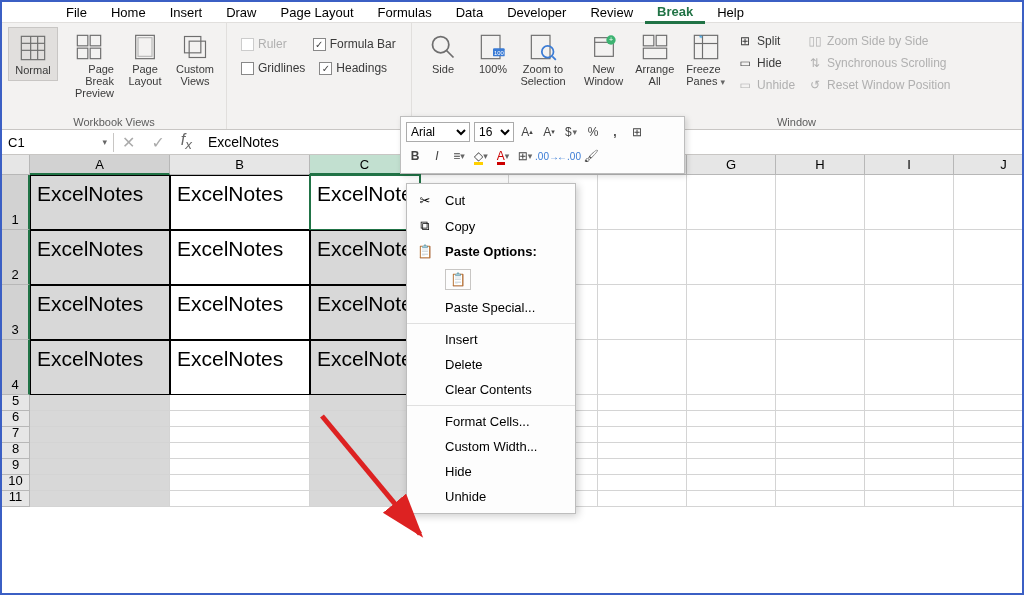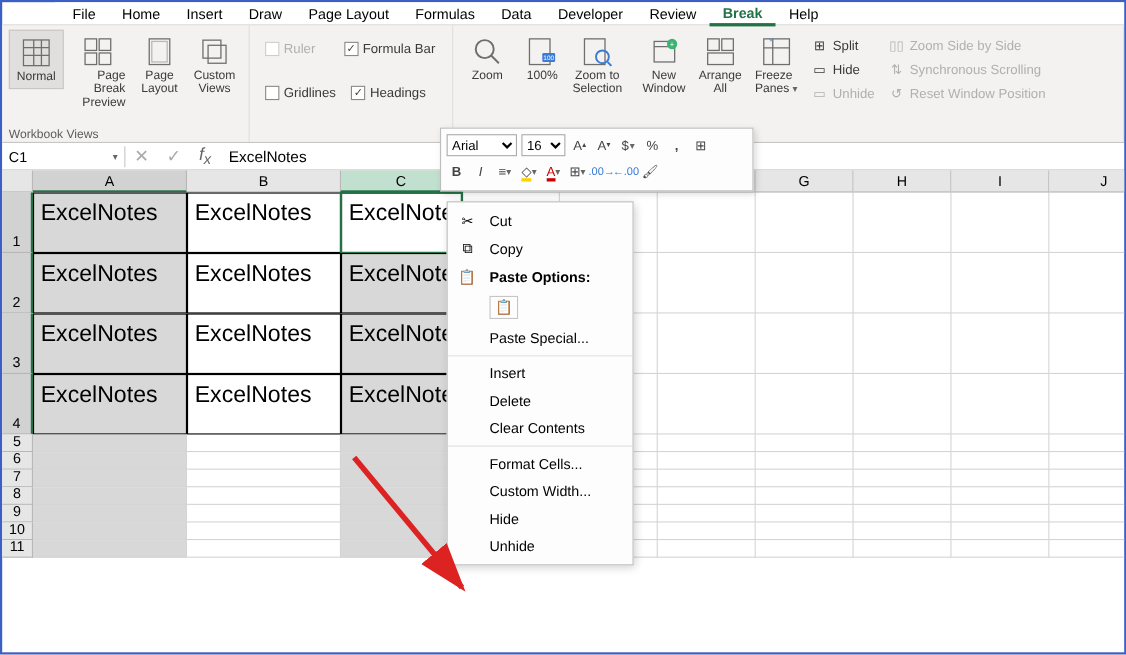--- a/index.html
+++ b/index.html
@@ -2,21 +2,21 @@
 <html><head>
 <meta charset="utf-8">
 <style>
 * { margin:0; padding:0; box-sizing:border-box; font-family:"Segoe UI",Arial,sans-serif; }
 body { width:1024px; height:595px; overflow:hidden; border:2px solid #3b5fc4; background:#fff; position:relative; }
 .menubar { display:flex; align-items:center; height:20px; padding:0 4px; background:#fff; font-size:13px;margin-left:48px; }
 .menubar span { padding:4px 12px; cursor:pointer; }
 .menubar .active { color:#217346; border-bottom:3px solid #217346; font-weight:600; padding-bottom:2px; }
 .ribbon { display:flex; background:#f3f2f1; border-top:1px solid #e1dfdd; border-bottom:1px solid #c8c6c4; height:108px; }
 .group { border-right:1px solid #e1dfdd; padding:4px 6px 0 6px; display:flex; flex-direction:column; justify-content:space-between; }
-.group-label { font-size:11px; color:#5c5c5c; padding:2px 0 1px 0; }
+.group-label { text-align:center; font-size:11px; color:#5c5c5c; padding:2px 0 1px 0; }
 .grow { flex:1; display:flex; align-items:flex-start; }
 .btn { display:flex; flex-direction:column; align-items:center; justify-content:flex-start; padding:4px 6px; font-size:11px; color:#3a3a3a; min-width:50px; cursor:pointer; }
 .btn.small { flex-direction:row; min-width:auto; padding:2px 4px; font-size:12px; gap:4px; }
 .btn.disabled { color:#b0b0b0; }
 .icon { width:32px; height:32px; display:flex; align-items:center; justify-content:center; }
 .icon svg { width:28px; height:28px; }
 .icon-sm { width:16px; height:16px; display:flex; align-items:center; justify-content:center; }
 .namebox-row { display:flex; align-items:center; height:25px; border-bottom:1px solid #c8c6c4; background:#fff; }
 .namebox { width:112px; border-right:1px solid #c8c6c4; padding:2px 6px; font-size:13px; display:flex; align-items:center; justify-content:space-between; }
 .fx-btn { padding:0 8px; color:#666; font-style:italic; cursor:pointer; }
@@ -109,21 +109,21 @@
             </svg>
           </div>
     <span style="text-align:center;white-space:pre-line">Custom
 Views</span>
    </div>
   </div>
   <div class="group-label">Workbook Views</div>
  </div>
 
  <div class="group" style="width:185px">
-  <div class="grow" style="flex-direction:column;gap:22px;padding:8px 4px">
+  <div class="grow" style="flex-direction:column;gap:6px;padding:8px 4px">
    <div style="display:flex;gap:18px">
     <label class="btn small disabled">
             <span class="cb" style="border-color:#ccc"></span>
             <span>Ruler</span>
           </label>
     <label class="btn small">
             <span class="cb">✓</span>
             <span>Formula Bar</span>
           </label>
    </div>
@@ -142,21 +142,21 @@
 
  <div class="group" style="width:160px;border-right:none">
   <div class="grow">
    <div class="btn">
     <div class="icon">
             <svg viewBox="0 0 24 24">
               <circle cx="10" cy="10" r="7" fill="none" stroke="#6e6e6e" stroke-width="1.5"></circle>
               <line x1="15" y1="15" x2="21" y2="21" stroke="#6e6e6e" stroke-width="1.5"></line>
             </svg>
           </div>
-    <span>Zoom</span>
+    <span>Side</span>
    </div>
    <div class="btn">
     <div class="icon">
             <svg viewBox="0 0 24 24">
               <rect x="2" y="2" width="16" height="20" fill="none" stroke="#6e6e6e"></rect>
               <rect x="12" y="13" width="10" height="7" fill="#3a7bd5" rx="1"></rect>
               <text x="17" y="18.5" font-size="5" fill="#fff" text-anchor="middle">100</text>
             </svg>
           </div>
     <span>100%</span>

